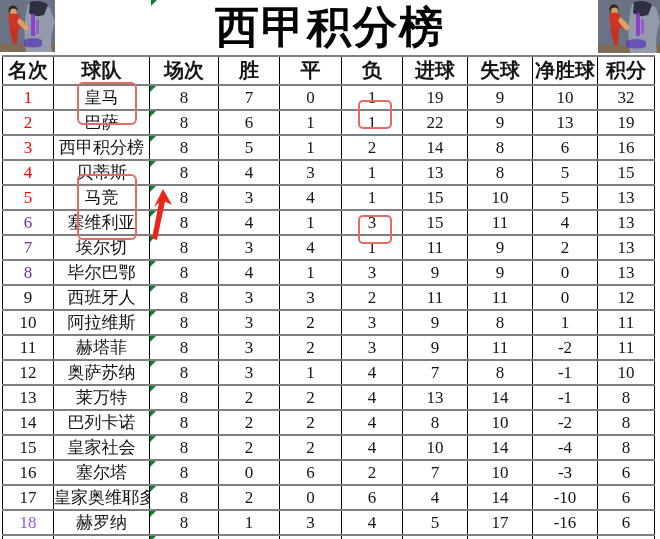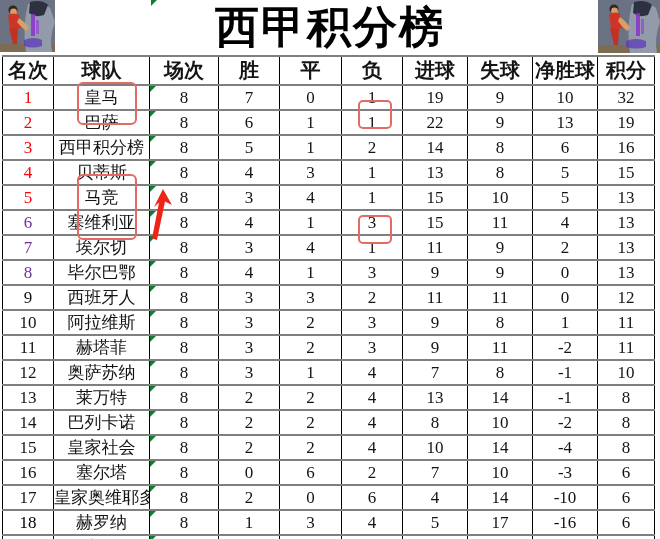--- a/index.html
+++ b/index.html
@@ -319,21 +319,21 @@
           <td class="c-played">8</td>
           <td class="c-win">2</td>
           <td class="c-draw">0</td>
           <td class="c-loss">6</td>
           <td class="c-gf">4</td>
           <td class="c-ga">14</td>
           <td class="c-gd">-10</td>
           <td class="c-pts">6</td>
         </tr>
         <tr>
-          <td class="c-rank" style="color: #000000;">18</td>
+          <td class="c-rank" style="color: #8b5cf6;">18</td>
           <td class="c-team">赫罗纳</td>
           <td class="c-played">8</td>
           <td class="c-win">1</td>
           <td class="c-draw">3</td>
           <td class="c-loss">4</td>
           <td class="c-gf">5</td>
           <td class="c-ga">17</td>
           <td class="c-gd">-16</td>
           <td class="c-pts">6</td>
         </tr>

